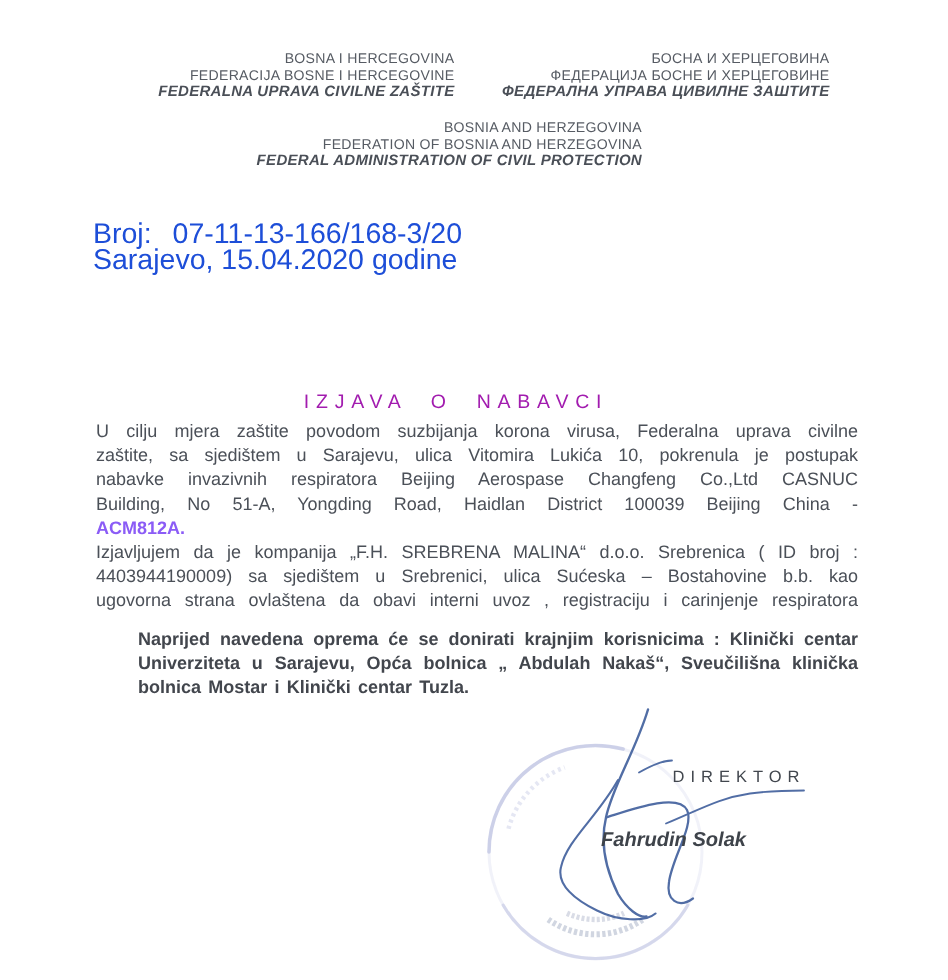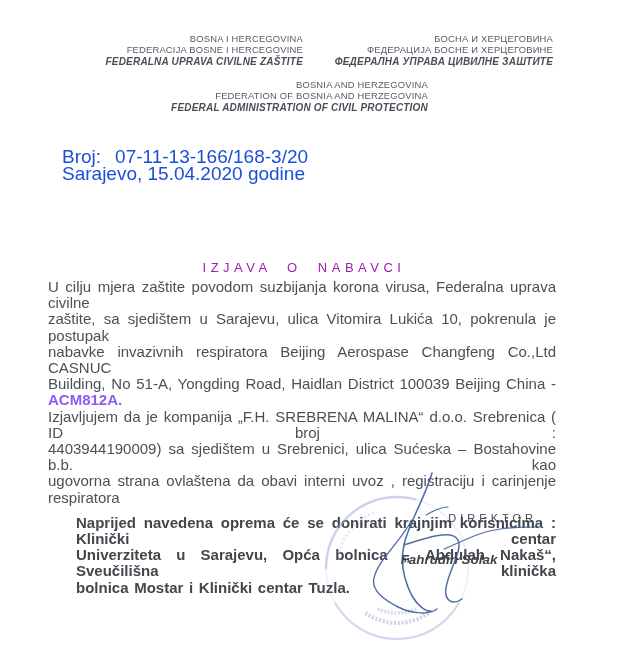--- a/index.html
+++ b/index.html
@@ -42,22 +42,22 @@
     position:absolute;left:50px;top:236px;width:508px;
     text-align:center;
     font-size:13px;
     letter-spacing:4.5px;
     word-spacing:8px;
     color:#a21caf;
     margin-top:24px;
   }
   
   .body-text{
-    position:absolute;left:48px;top:279px;width:508px;
-    font-size:15px;line-height:16.2px;
+    position:absolute;left:64px;top:279px;width:508px;
+    font-size:12px;line-height:16.2px;
     word-spacing:1.5px;
   }
   .ln{white-space:normal;}
   .ln.j{text-align:justify;text-align-last:justify;}
   .ln.b{font-weight:bold;color:#8b5cf6;}
   .para-bold{margin-top:9px;font-weight:bold;color:#42464d;margin-left:28px;}
   
   .stamp-svg{position:absolute;left:320px;top:492px;width:156px;height:161px;filter:blur(.5px);}
   .sig-svg{position:absolute;left:330px;top:463px;width:240px;height:190px;}
   .direktor{

